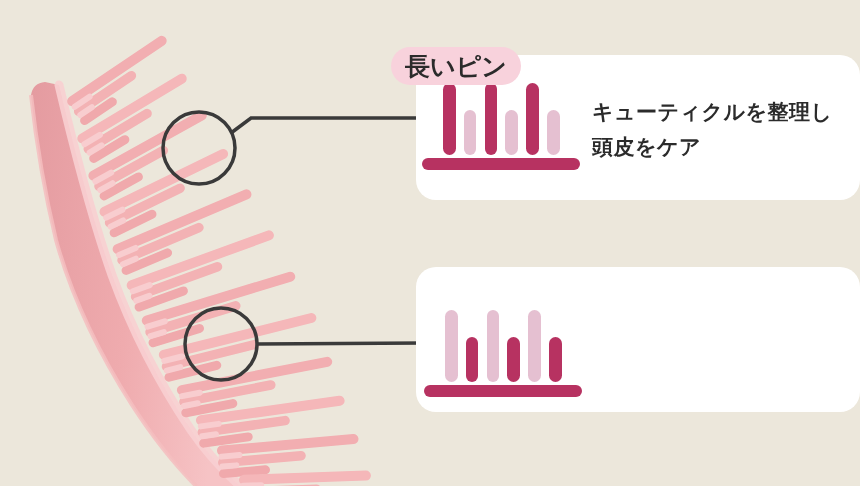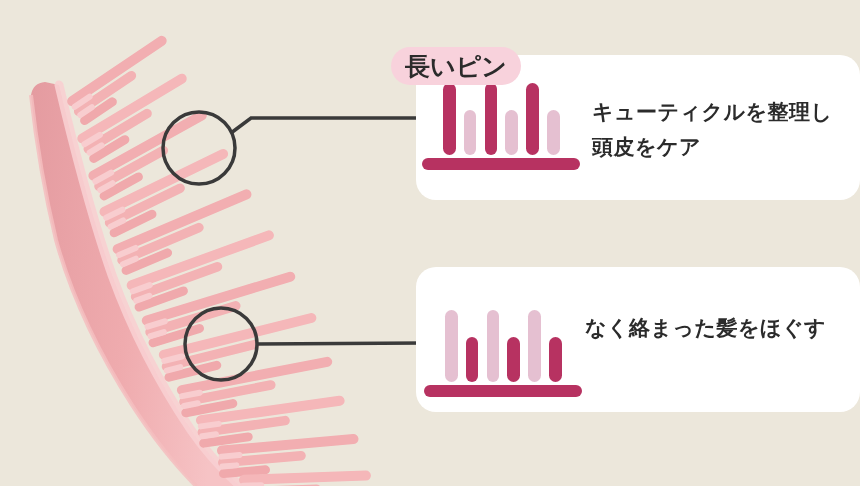--- a/index.html
+++ b/index.html
@@ -196,17 +196,16 @@
           <div class="bar" style="left: 21px; height: 72px; background: rgb(229, 192, 209);"></div>
           <div class="bar" style="left: 41.8px; height: 45px; background: rgb(183, 50, 97);"></div>
           <div class="bar" style="left: 62.6px; height: 72px; background: rgb(229, 192, 209);"></div>
           <div class="bar" style="left: 83.4px; height: 45px; background: rgb(183, 50, 97);"></div>
           <div class="bar" style="left: 104.2px; height: 72px; background: rgb(229, 192, 209);"></div>
           <div class="bar" style="left: 125px; height: 45px; background: rgb(183, 50, 97);"></div>
         </div>
       <div class="picto-base" style="background: rgb(183, 50, 97);"></div>
     </div>
     <div class="desc desc2">
-      <div>なく絡まった髪をほぐす</div>
     </div>
   </div>
 
 </div>
 
 </body></html>

